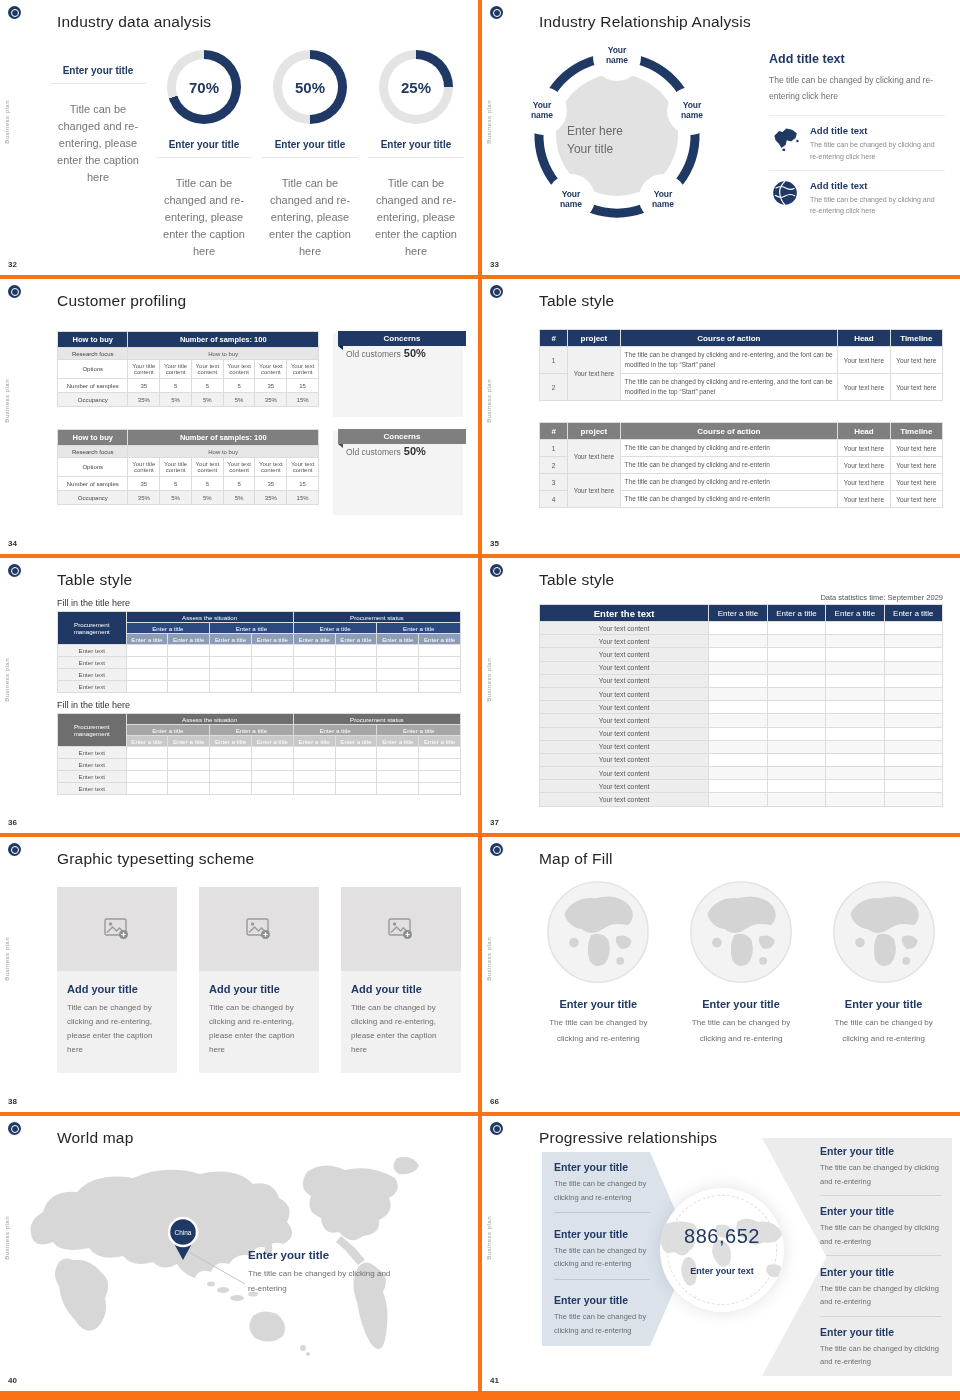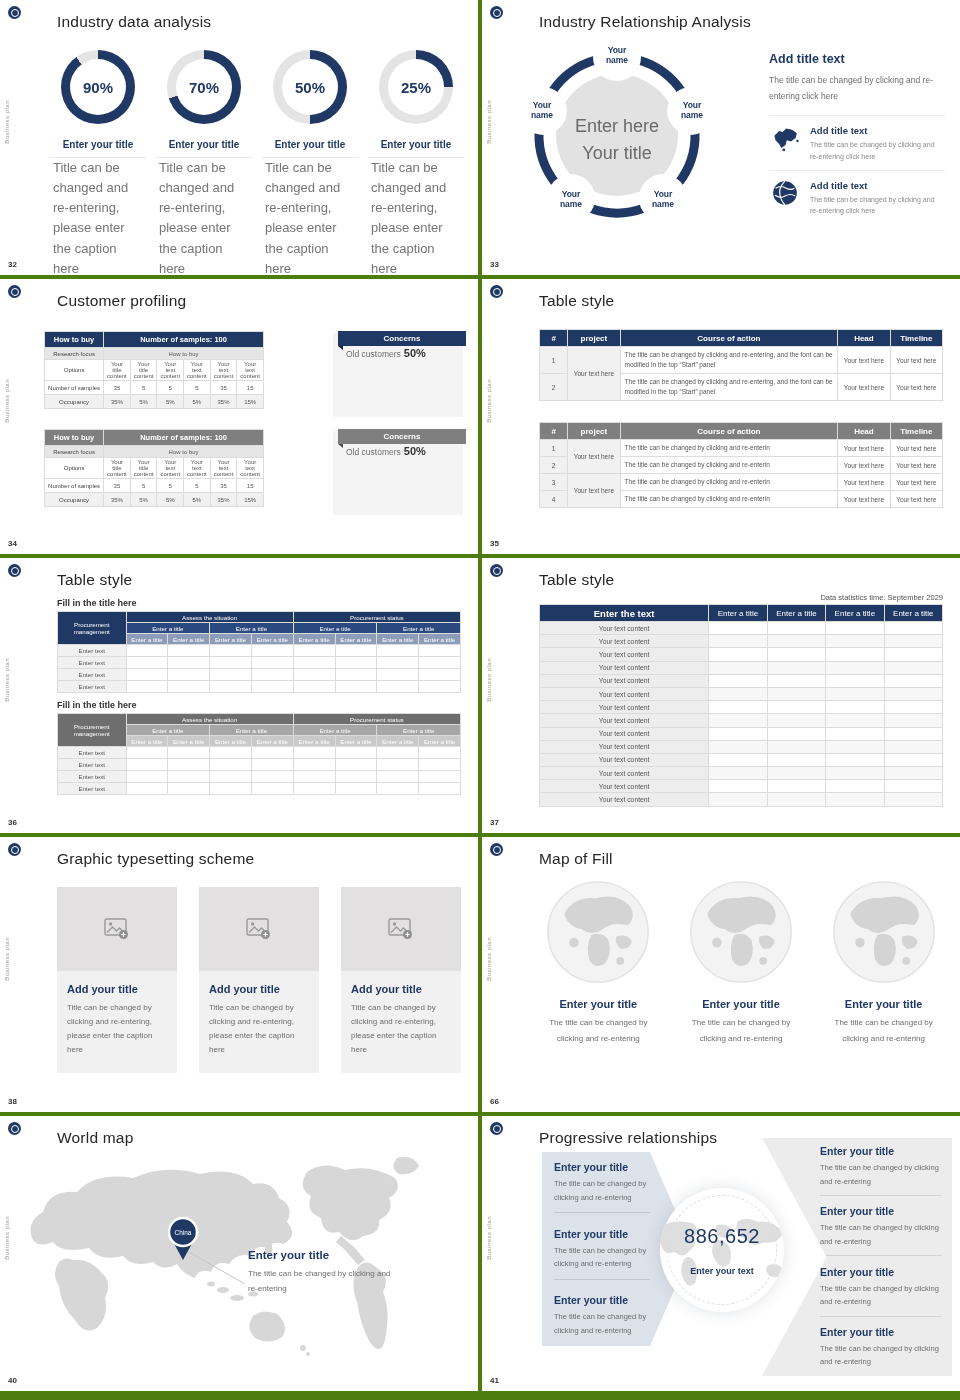--- a/index.html
+++ b/index.html
@@ -3,62 +3,62 @@
 <meta charset="utf-8">
 <style>
   :root{
     --navy:#1f3864; --navy2:#2a4a7f; --blue3:#8d9cb8;
     --grayh:#7f7f7f; --gray2:#a6a6a6; --gray3:#c9c9c9;
     --txt:#2b2b2b; --cap:#757575; --line:#dcdcdc;
   }
   *{box-sizing:border-box;margin:0;padding:0}
   body{width:960px;height:1400px;margin:0;background:#e7e7e7;
        font-family:"Liberation Sans","DejaVu Sans",sans-serif;color:var(--txt);overflow:hidden}
-  .deck{display:grid;grid-template-columns:478px 478px;grid-auto-rows:275px;gap:4px;padding-bottom:9px;background:#4d7c0f}
+  .deck{display:grid;grid-template-columns:478px 478px;grid-auto-rows:275px;gap:4px;padding-bottom:9px;background:#f97316}
   .slide{position:relative;background:#fff;overflow:hidden}
 
   
   .logo{position:absolute;top:6px;left:8px;width:13px;height:13px;border-radius:50%;background:var(--navy)}
   .logo::after{content:"";position:absolute;inset:2.5px;border:1px solid #fff;border-radius:50%}
   .side{position:absolute;left:4px;top:100px;font-size:6px;color:#9a9a9a;letter-spacing:.5px;
         writing-mode:vertical-rl;transform:rotate(180deg)}
   .pagenum{position:absolute;left:8px;bottom:6px;font-size:8px;font-weight:bold;color:#333}
   .stitle{position:absolute;left:57px;top:13px;font-size:15.5px;font-weight:400;color:#262626;letter-spacing:.2px}
 
   
   .donut-grid{position:absolute;left:50px;right:14px;top:50px;display:grid;grid-template-columns:repeat(4,1fr);gap:10px}
   .donut{width:74px;height:74px;border-radius:50%;margin:0 auto;position:relative;display:flex;align-items:center;justify-content:center;
          background:conic-gradient(var(--navy) 0 calc(var(--p)*1%), #e4e4e4 calc(var(--p)*1%) 100%)}
   .donut::before{content:"";position:absolute;inset:9px;background:#fff;border-radius:50%}
   .donut-pct{position:relative;font-size:15px;font-weight:bold;color:var(--navy)}
   .dcol-title{margin-top:15px;text-align:center;font-size:10px;font-weight:bold;color:var(--navy);padding-bottom:7px;border-bottom:1px solid #e8e8e8}
-  .dcol-cap{margin-top:0;text-align:left;font-size:13px;color:var(--cap);line-height:1.55;padding:0 3px}
+  .dcol-cap{margin-top:17px;text-align:center;font-size:11px;color:var(--cap);line-height:1.55;padding:0 3px}
 
   
   .gear-wrap{position:absolute;left:40px;top:40px;width:190px;height:200px}
   .gear-wrap svg{position:absolute;inset:0}
   .gear-label{position:absolute;width:40px;transform:translate(-50%,-50%);text-align:center;
               font-size:8.5px;font-weight:bold;color:var(--navy);line-height:1.2}
   .gear-center{position:absolute;left:95px;top:100px;width:100px;transform:translate(-50%,-50%);
-               text-align:center;font-size:18px;color:#6a6a6a;line-height:1.5}
+               text-align:left;font-size:12px;color:#6a6a6a;line-height:1.5}
   .rpanel{position:absolute;left:287px;right:15px;top:52px}
   .rp-h{font-size:12.5px;font-weight:bold;color:var(--navy)}
   .rp-b{font-size:8.5px;color:#6d6d6d;line-height:1.85;margin-top:7px;padding-bottom:11px;border-bottom:1px solid #ececec}
   .rp-item{display:flex;align-items:flex-start;gap:9px;padding:9px 0 8px;border-bottom:1px solid #ececec}
   .rp-item:last-child{border-bottom:none}
   .rp-ico{flex:0 0 32px;height:26px;color:var(--navy)}
   .rp-it{font-size:9.5px;font-weight:bold;color:var(--navy)}
   .rp-ic{font-size:7px;color:#8a8a8a;line-height:1.6;margin-top:3px}
 
   
   table.tbl{border-collapse:collapse;table-layout:fixed;position:absolute}
   table.tbl th,table.tbl td{border:1px solid var(--line);overflow:hidden}
 
   
-  .s34t{left:44px;width:220px}
+  .s34t{left:57px;width:262px}
   .s34t th{border:none;background:var(--navy);color:#fff;font-size:7.5px;font-weight:bold;height:16px}
   .s34t.gray th{background:var(--grayh)}
   .s34t td{font-size:6px;color:#555;text-align:center;height:14px;padding:1px 2px}
   .s34t .research td{background:#e6e6e6;height:12px}
   .s34t .row-options td{height:19px}
   .s34t .row-occ td{background:#f1f1f1}
   .s34t td:first-child{color:#444}
   .concerns{position:absolute;left:333px;width:130px;height:84px;background:#f4f4f4}
   .ribbon{position:absolute;top:-2px;left:5px;right:-3px;height:15px;background:var(--navy);color:#fff;
           font-size:8px;font-weight:bold;text-align:center;line-height:15px}
@@ -73,21 +73,21 @@
   .s35t{left:57px;right:17px;width:404px}
   .s35t th{border:none;color:#fff;font-size:8px;font-weight:bold;height:17px;background:var(--navy)}
   .s35t.gray th{background:var(--grayh)}
   .s35t td{font-size:6.5px;color:#555;text-align:center;padding:2px 4px}
   .s35t td.course{text-align:left;line-height:1.5}
   .s35t td.numc,.s35t td.proj{background:#f1f1f1}
   .s35t.t1 td{height:27px}
   .s35t.t2 td{height:17px}
 
   
-  .sub36{position:absolute;left:57px;font-size:9px;font-weight:bold;color:#333}
+  .sub36{position:absolute;left:57px;font-size:9px;font-weight:normal;color:#333}
   .s36t{left:57px;right:17px;width:404px}
   .s36t th{border:1px solid rgba(255,255,255,.35);color:#fff;font-size:6.2px;font-weight:normal;height:11px}
   .s36t td{font-size:6.2px;color:#555;text-align:center;height:12px}
   .s36t td.lbl{background:#f1f1f1}
   .s36t.navy .r1 th{background:var(--navy)}
   .s36t.navy .r2 th{background:var(--navy2)}
   .s36t.navy .r3 th{background:var(--blue3)}
   .s36t.grayt .r1 th{background:#6e6e6e}
   .s36t.grayt .r2 th{background:var(--gray2)}
   .s36t.grayt .r3 th{background:var(--gray3)}
@@ -141,23 +141,20 @@
 <body>
 
 <div class="deck">
 
   <div class="slide">
     <div class="logo"></div>
     <div class="side">Business plan</div>
     <div class="stitle">Industry data analysis</div>
     <div class="donut-grid">
       <div>
-        <div class="donut" style="--p: 90;">
-            <span class="donut-pct">90%</span>
-          </div>
         <div class="dcol-title">Enter your title</div>
         <div class="dcol-cap">Title can be changed and re-entering, please enter the caption here</div>
       </div>
       <div>
         <div class="donut" style="--p: 70;">
             <span class="donut-pct">70%</span>
           </div>
         <div class="dcol-title">Enter your title</div>
         <div class="dcol-cap">Title can be changed and re-entering, please enter the caption here</div>
       </div>

